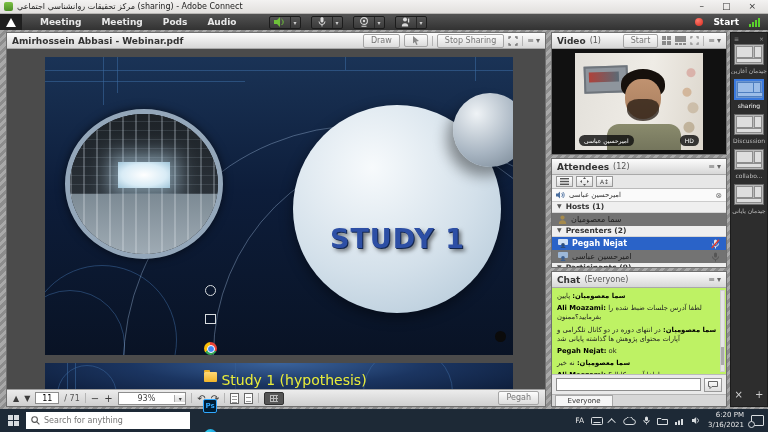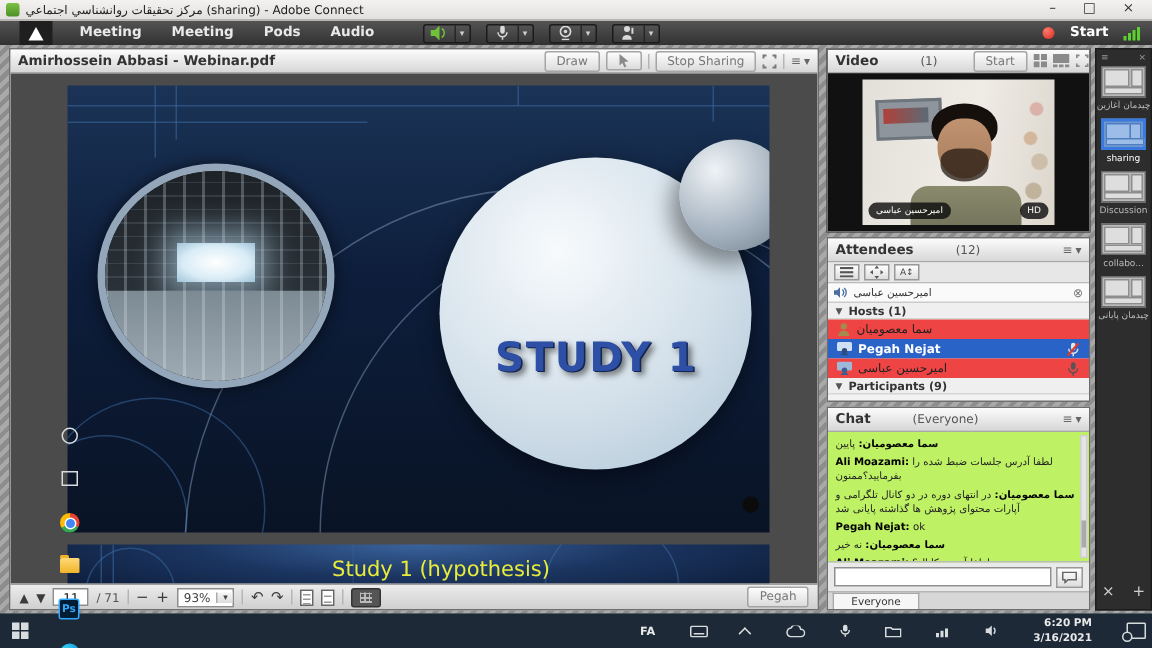--- a/index.html
+++ b/index.html
@@ -8,40 +8,40 @@
   .screen { position:relative; width:768px; height:432px; background:#888; overflow:hidden; }
 
   
   .titlebar { position:absolute; left:0; top:0; width:768px; height:14px; background:linear-gradient(#f3f2f1,#e2e0de); border-bottom:1px solid #b8b6b4; display:flex; align-items:center; padding:0 4px; }
   .app-ico { width:9px; height:9px; background:linear-gradient(#7cc144,#4e8f28); border-radius:2px; margin-right:4px; }
   .titlebar .title { font-size:8px; color:#222; white-space:nowrap; }
   .winbtns { margin-left:auto; display:flex; gap:18px; padding-right:8px; }
   .winbtns span { font-size:9px; color:#333; line-height:13px; cursor:default; }
 
   
-  .menubar { position:absolute; left:0; top:14px; width:768px; height:16px; background:linear-gradient(#535353,#323232); display:flex; align-items:center; color:#e9e9e9;padding-left:13px; }
+  .menubar { position:absolute; left:0; top:14px; width:768px; height:16px; background:linear-gradient(#535353,#323232); display:flex; align-items:center; color:#e9e9e9; }
   .adobe-logo { width:22px; height:16px; background:#1f1f1f; display:flex; align-items:center; justify-content:center; margin-right:8px; }
   .adobe-a { width:0; height:0; border-left:5px solid transparent; border-right:5px solid transparent; border-bottom:9px solid #fff; }
   .menu-item { font-size:9px; font-weight:bold; padding:0 10px; line-height:16px; }
   .av-group { display:flex; gap:10px; margin-left:22px; }
   .av-btn { display:flex; height:13px; border:1px solid #1c1c1c; border-radius:2px; background:linear-gradient(#545454,#3a3a3a); overflow:hidden; }
   .av-main { width:20px; display:flex; align-items:center; justify-content:center; }
   .av-arrow { width:10px; display:flex; align-items:center; justify-content:center; border-left:1px solid #262626; font-size:6px; color:#cfcfcf; }
   .mright { margin-left:auto; display:flex; align-items:center; gap:10px; padding-right:8px; }
   .rec-dot { width:8px; height:8px; border-radius:50%; background:radial-gradient(circle at 35% 30%,#ff7b6d,#d6281c); }
   .help { font-size:9px; font-weight:bold; color:#fff; }
   .sigbars { display:flex; align-items:flex-end; gap:1px; height:10px; }
   .sigbars i { width:2px; background:#5ad12c; display:block; }
 
   
   .stage { position:absolute; left:0; top:30px; width:768px; height:379px; background:repeating-linear-gradient(135deg,#a9a9a9 0 3px,#8d8d8d 3px 6px); }
 
   
   .pod { position:absolute; background:#f2f2f2; border:1px solid #6e6e6e; overflow:hidden; }
-  .pod-h { height:16px; background:linear-gradient(#fcfcfc,#d7d7d7); border-bottom:1px solid #a9a9a9; display:flex; align-items:center; padding:4px 5px; color:#333;gap:24px; }
+  .pod-h { height:16px; background:linear-gradient(#fcfcfc,#d7d7d7); border-bottom:1px solid #a9a9a9; display:flex; align-items:center; padding:4px 5px; color:#333; }
   .pod-title { font-size:9px; font-weight:bold; }
   .pod-count { font-size:8px; color:#555; margin-left:4px; }
   .pod-menu { margin-left:auto; font-size:8px; color:#666; display:flex; gap:2px; align-items:center; }
   .btn { background:linear-gradient(#fdfdfd,#dcdcdc); border:1px solid #a5a5a5; border-radius:2px; font-size:8px; color:#777; padding:1px 7px; line-height:10px; white-space:nowrap; }
   .hsep { width:1px; height:10px; background:#b5b5b5; }
 
   
   .share-pod { left:6px; top:2px; width:540px; height:375px; }
   .share-head-btns { margin-left:auto; display:flex; align-items:center; gap:4px; }
   .share-content { position:absolute; left:0; top:16px; width:538px; height:340px; background:#4b4b4b; overflow:hidden; }
@@ -66,21 +66,21 @@
   .study1 { position:absolute; left:240px; top:166px; width:225px; text-align:center; font-size:27px; font-weight:bold; color:#2d4fa5; letter-spacing:1px; text-shadow:1px 1px 0 #13264f, 3px 3px 4px rgba(0,0,0,.55); }
   .slide-dot { position:absolute; right:7px; bottom:13px; width:11px; height:11px; border-radius:50%; background:#0b0b0b; }
 
   .slide2 { position:absolute; left:38px; top:314px; width:468px; height:34px; background:radial-gradient(ellipse at 50% 0%,#3a639c 0%,#1b3561 45%,#0b1933 100%); overflow:hidden; }
   .slide2 .yellow { position:absolute; left:0; top:9px; width:100%; text-align:center; font-size:14px; color:#e9ec3a;margin-left:15px; }
 
   .share-toolbar { position:absolute; left:0; bottom:0; width:538px; height:17px; background:linear-gradient(#ececec,#cfcfcf); border-top:1px solid #9e9e9e; display:flex; align-items:center; gap:5px; padding:0 6px; color:#444; }
   .tb-ico { font-size:8px; color:#3c3c3c; line-height:15px; }
   .pagebox { width:24px; height:12px; border:1px solid #8e8e8e; background:#fff; font-size:8px; text-align:center; font-family:"DejaVu Sans",sans-serif; }
   .zoombox { display:flex; height:13px; border:1px solid #8e8e8e; background:#fff; align-items:center; }
-  .zoombox .zv { font-size:8px; padding:0 4px;text-align:right; }
+  .zoombox .zv { font-size:8px; padding:0 19px;text-align:right; }
   .zoombox .za { width:11px; text-align:center; font-size:6px; border-left:1px solid #aaa; background:linear-gradient(#f6f6f6,#ddd); }
   .docico { width:9px; height:11px; background:#fdfdfd; border:1px solid #666; position:relative; }
   .docico i { position:absolute; left:1px; right:1px; height:1px; background:#999; }
   .darkbtn { width:20px; height:13px; background:#555; border:1px solid #333; border-radius:2px; display:flex; align-items:center; justify-content:center; }
   .darkbtn i { width:8px; height:7px; background:repeating-linear-gradient(0deg,#bbb 0 1px,transparent 1px 3px), repeating-linear-gradient(90deg,#bbb 0 1px,transparent 1px 3px); }
   .sync { margin-left:auto; }
 
   
   .video-pod { left:551px; top:2px; width:176px; height:123px; background:#0c0c0c; }
   .video-body { position:absolute; left:0; top:16px; width:174px; height:105px; background:#111; }
@@ -98,23 +98,23 @@
   .torso { position:absolute; left:32px; bottom:0; width:74px; height:26px; background:linear-gradient(#8a8b6d,#74755c); border-radius:12px 12px 0 0; }
   .campill { position:absolute; bottom:4px; height:11px; background:rgba(15,15,15,.82); border-radius:6px; color:#fff; font-size:6px; line-height:11px; padding:0 5px; }
 
   
   .att-pod { left:551px; top:128px; width:176px; height:110px; }
   .att-toolbar { height:14px; background:#e7e7e7; border-bottom:1px solid #bbb; display:flex; align-items:center; gap:3px; padding:0 4px; }
   .mini-btn { width:17px; height:11px; border:1px solid #999; background:linear-gradient(#fff,#ddd); display:flex; align-items:center; justify-content:center; font-size:6px; color:#444; }
   .speakbar { height:13px; background:#fafafa; border-bottom:1px solid #ccc; display:flex; align-items:center; padding:0 4px; gap:4px; }
   .speakbar .nm { font-size:7px; color:#333; }
   .speakbar .x { margin-left:auto; font-size:8px; color:#777; }
-  .grp { height:11px; background:#efefef; border-bottom:1px solid #d5d5d5; display:flex; align-items:center; gap:4px; padding:0 5px; font-size:7.5px; font-weight:bold; color:#333; }
+  .grp { height:11px; background:#efefef; border-bottom:1px solid #d5d5d5; display:flex; align-items:flex-start; gap:4px; padding:0 5px; font-size:7.5px; font-weight:bold; color:#333; }
   .grp .tri { font-size:6px; color:#555; }
-  .att-row { height:13px; display:flex; align-items:center; gap:4px; padding:0 6px; font-size:8px; color:#222; background:#ef4444; }
+  .att-row { height:13px; display:flex; align-items:center; gap:4px; padding:0 6px; font-size:8px; color:#222; background:#737373; }
   .att-row.sel { background:#2a63c8; color:#fff; font-weight:bold; }
   .att-row .ric { margin-left:auto; }
 
   
   .chat-pod { left:551px; top:241px; width:176px; height:136px; display:flex; flex-direction:column; }
   .chat-msgs { position:relative; flex:1; background:#bef264; border-bottom:1px solid #bbb; padding:4px 8px 2px 5px; overflow:hidden; }
   .msg { font-size:6.8px; color:#222; line-height:1.35; margin-bottom:3px; word-wrap:break-word; }
   .msg b { color:#000; }
   .chat-scroll { position:absolute; right:1px; top:2px; bottom:2px; width:5px; background:#e4e4e4; border:1px solid #cfcfcf; }
   .chat-scroll i { position:absolute; left:0; right:0; bottom:6px; height:18px; background:#aaa; display:block; }
@@ -156,21 +156,21 @@
   .folder { width:13px; height:10px; background:linear-gradient(#ffd977,#f0b429); border-radius:1px; position:relative; }
   .folder:before { content:""; position:absolute; left:0; top:-2px; width:6px; height:2px; background:#f0b429; border-radius:1px 1px 0 0; }
   .sqapp { width:14px; height:14px; border-radius:2px; font-size:7px; font-weight:bold; display:flex; align-items:center; justify-content:center; }
   .ps { background:#001d34; color:#31a8ff; border:1px solid #31a8ff; }
   .edge { width:13px; height:13px; border-radius:50%; background:radial-gradient(circle at 30% 30%,#35d3f0,#0b79d0); color:#fff; font-size:9px; font-weight:bold; display:flex; align-items:center; justify-content:center; }
   .word { background:#185abd; color:#fff; }
   .excel { background:#0e703c; color:#fff; }
   .sphereapp { width:13px; height:13px; border-radius:50%; background:radial-gradient(circle at 32% 30%,#bfe0ff,#2f7fd6 60%,#145a9e); }
   .gearapp { width:13px; height:13px; border-radius:3px; background:#7c8794; display:flex; align-items:center; justify-content:center; }
   .gearapp i { width:6px; height:6px; border:1.5px solid #e8e8e8; border-radius:50%; }
-  .tray { margin-left:auto; display:flex; align-items:center; gap:23px; padding-right:4px;font-weight:bold; }
+  .tray { margin-left:auto; display:flex; align-items:center; gap:7px; padding-right:4px; }
   .tray .t { font-size:7.5px; color:#e8e8e8; }
   .chev { width:6px; height:6px; border-left:1.5px solid #d8dcdf; border-top:1.5px solid #d8dcdf; transform:rotate(45deg) translateY(2px); }
   .clock { text-align:right; font-size:7px; line-height:1.3; color:#e8e8e8; }
   .notif { width:13px; height:11px; border:1.2px solid #d8dcdf; border-radius:1px; position:relative; }
   .notif i { position:absolute; left:-4px; bottom:-3px; width:7px; height:7px; background:#1d2936; border:1px solid #d8dcdf; border-radius:50%; display:block; }
 
   svg { display:block; }
 </style>
 </head>
 <body>
@@ -443,20 +443,24 @@
       <div class="att-row">
         <span>
           <svg width="9" height="9" viewBox="0 0 9 9">
               <circle cx="4.5" cy="2.6" r="2.1" fill="#a58a4c"></circle>
               <path d="M0.8 9 a3.7 3.7 0 0 1 7.4 0 Z" fill="#a58a4c"></path>
             </svg>
         </span>
         <span>سما معصومیان</span>
       </div>
 
+      <div class="grp">
+        <span class="tri">▼</span>
+        <span>Presenters (2)</span>
+      </div>
       <div class="att-row sel">
         <span>
           <svg width="10" height="9" viewBox="0 0 10 9">
               <rect x="0" y="0" width="10" height="6" rx="1" fill="#cfe0f5"></rect>
               <circle cx="5" cy="5.8" r="1.8" fill="#2d4c7a"></circle>
               <path d="M2.3 9 a2.9 2.9 0 0 1 5.4 0 Z" fill="#2d4c7a"></path>
             </svg>
         </span>
         <span>Pegah Nejat</span>
         <span class="ric">
@@ -580,20 +584,27 @@
   </div>
 
   <div class="taskbar">
     <span class="tb-start">
       <span class="winlogo">
           <i></i>
           <i></i>
           <i></i>
           <i></i>
         </span>
+    </span>
+    <span class="searchbox">
+      <svg width="9" height="9" viewBox="0 0 9 9">
+          <circle cx="3.6" cy="3.6" r="2.8" fill="none" stroke="#555" stroke-width="1.1"></circle>
+          <line x1="5.8" y1="5.8" x2="8.4" y2="8.4" stroke="#555" stroke-width="1.1"></line>
+        </svg>
+      <input placeholder="Search for anything" style="">
     </span>
     <span class="tb-icons">
       <span class="tico">
           <span class="circ-o"></span>
         </span>
       <span class="tico">
           <span class="taskview"></span>
         </span>
       <span class="tico">
           <span class="chrome"></span>

